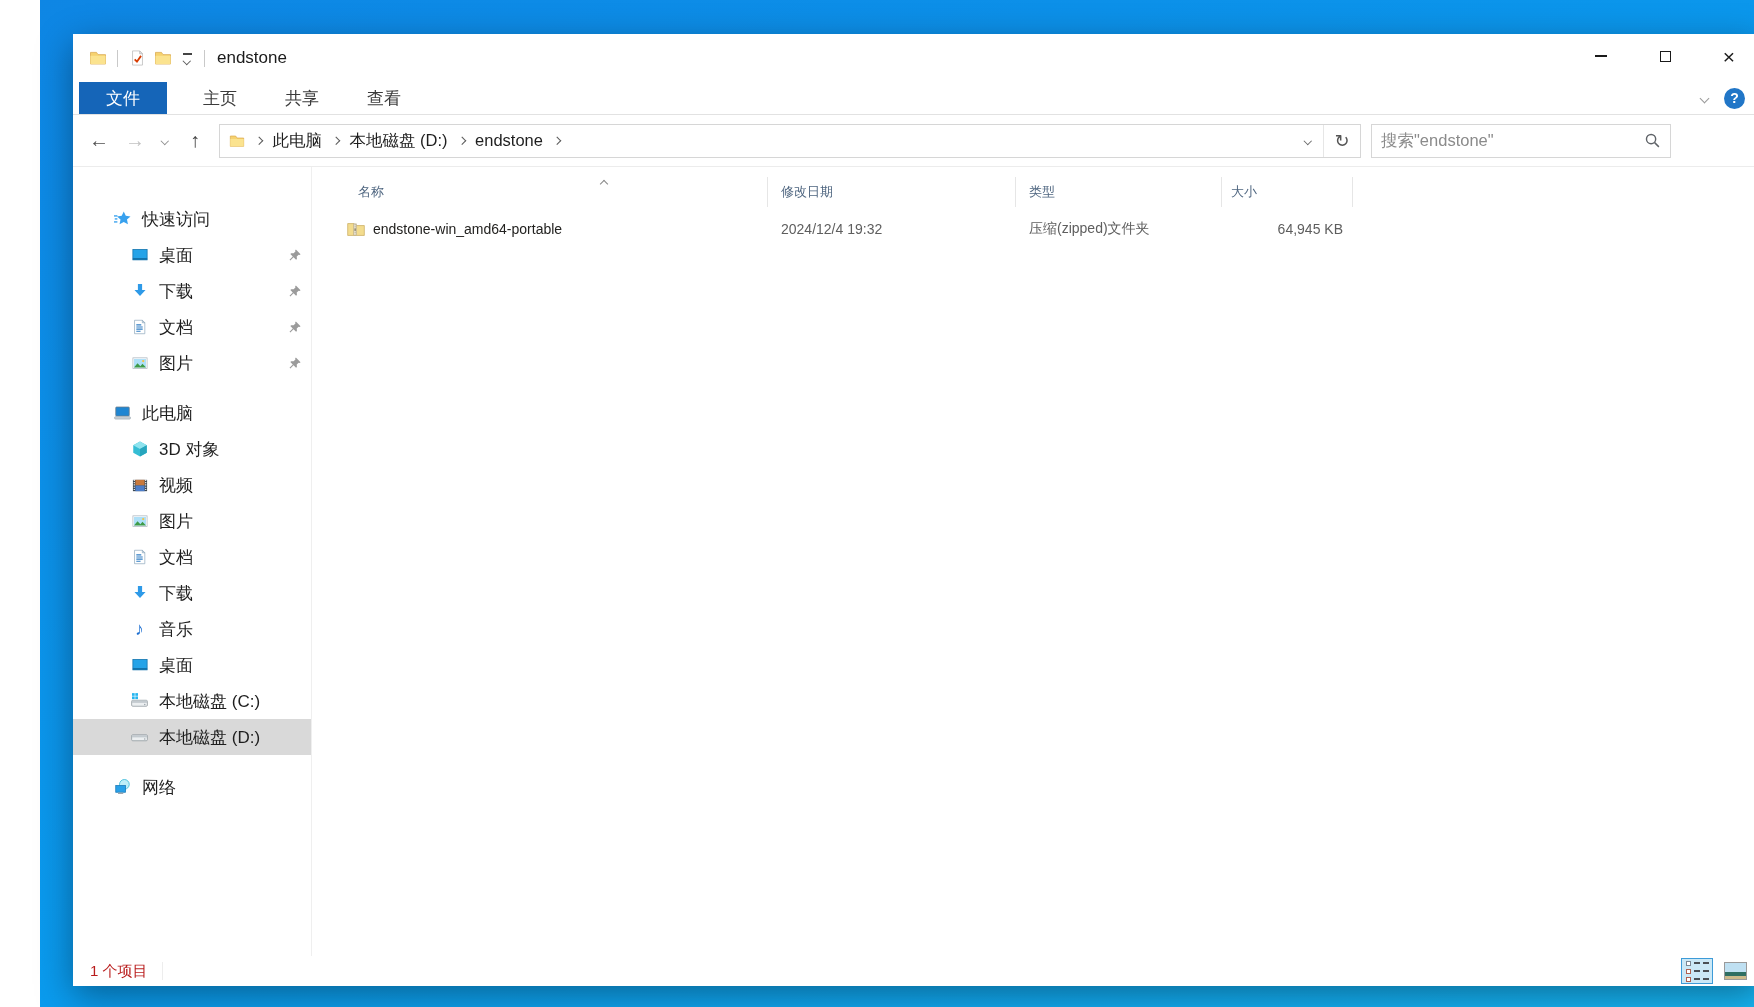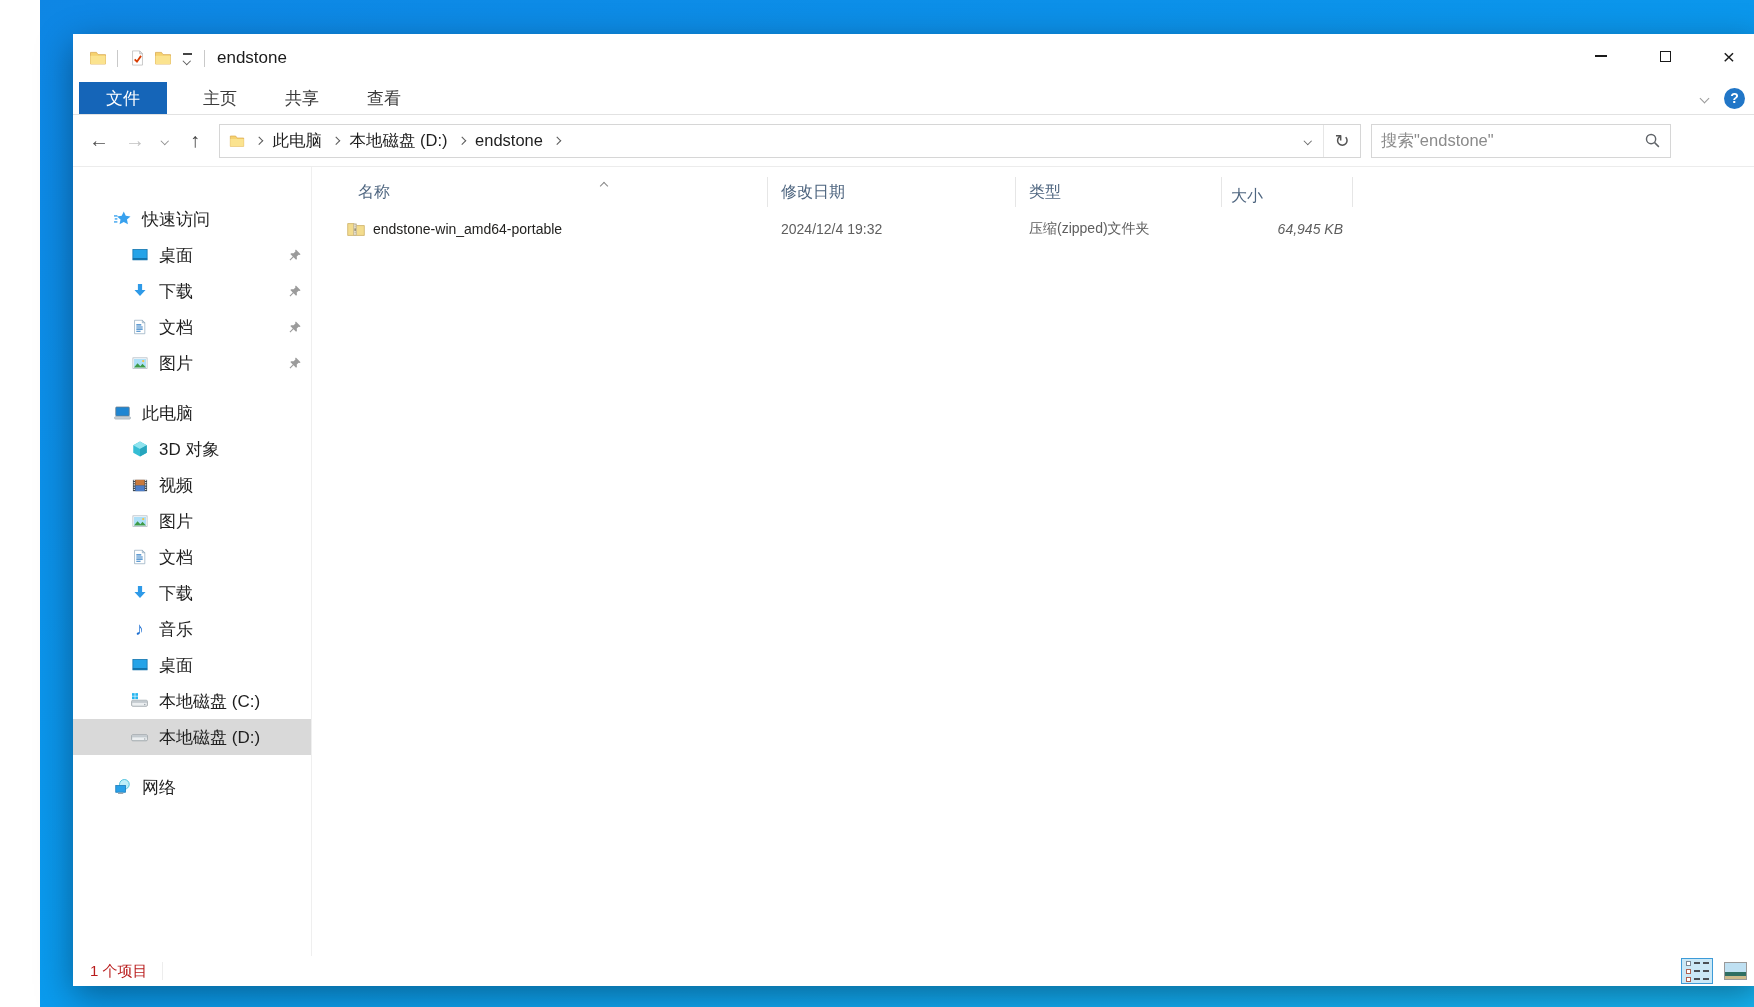--- a/index.html
+++ b/index.html
@@ -70,32 +70,32 @@
   .side-item.lvl1 { padding-left:57px; }
   .side-item.gap { margin-top:14px; }
   .side-item.selected { background:#d9d9d9; }
   .side-ic { width:19px; height:19px; display:flex; align-items:center; justify-content:center; margin-right:10px; flex:0 0 auto; }
   .pin { position:absolute; right:9px; top:10px; }
   .note { color:#1d6fd1; font-size:18px; line-height:1; }
 
   
   .filearea { flex:1; position:relative; padding-top:6px; }
   .headrow { height:38px; display:flex; align-items:center; padding-left:46px; position:relative; }
-  .hcell { font-size:16px; color:#4f6680; height:30px; display:flex; align-items:center; border-right:1px solid #e6e6e6; position:relative; }
+  .hcell { font-size:13px; color:#4f6680; height:30px; display:flex; align-items:center; border-right:1px solid #e6e6e6; position:relative; }
   .h-name { width:410px; }
   .h-date { width:248px; padding-left:13px; }
   .h-type { width:206px; padding-left:13px; }
-  .h-size { width:131px; padding-left:9px;align-items:flex-end; }
+  .h-size { width:131px; padding-left:9px; }
   .sortcaret { position:absolute; left:243px; top:-2px; }
   .sortcaret .chev { border-color:#888; width:6px; height:6px; }
   .filerow { height:36px; display:flex; align-items:center; padding-left:34px; font-size:14px; }
   .f-name { width:422px; display:flex; align-items:center; gap:7px; color:#232220; }
   .f-date { width:248px; padding-left:13px; color:#5e5e5e; }
   .f-type { width:206px; padding-left:13px; color:#5e5e5e; }
-  .f-size { width:131px; padding-right:10px; color:#5e5e5e; text-align:right;font-style:italic; }
+  .f-size { width:131px; padding-right:10px; color:#5e5e5e; text-align:right; }
 
   
   .statusbar { height:30px; display:flex; align-items:center; padding:0 10px 0 17px; background:#fff; }
   .status-text { font-size:15px; color:#b91c1c; }
   .status-div { width:1px; height:18px; background:#ededed; margin-left:14px; }
   .view-btns { margin-left:auto; display:flex; align-items:center; gap:6px; }
   .vbtn { width:32px; height:26px; display:flex; align-items:center; justify-content:center; }
   .vbtn.selected { background:#cbe8f6; border:1px solid #3d9bd8; }
   .details-ic { display:flex; flex-direction:column; gap:3px; }
   .d-row { display:flex; align-items:center; gap:3px; }

